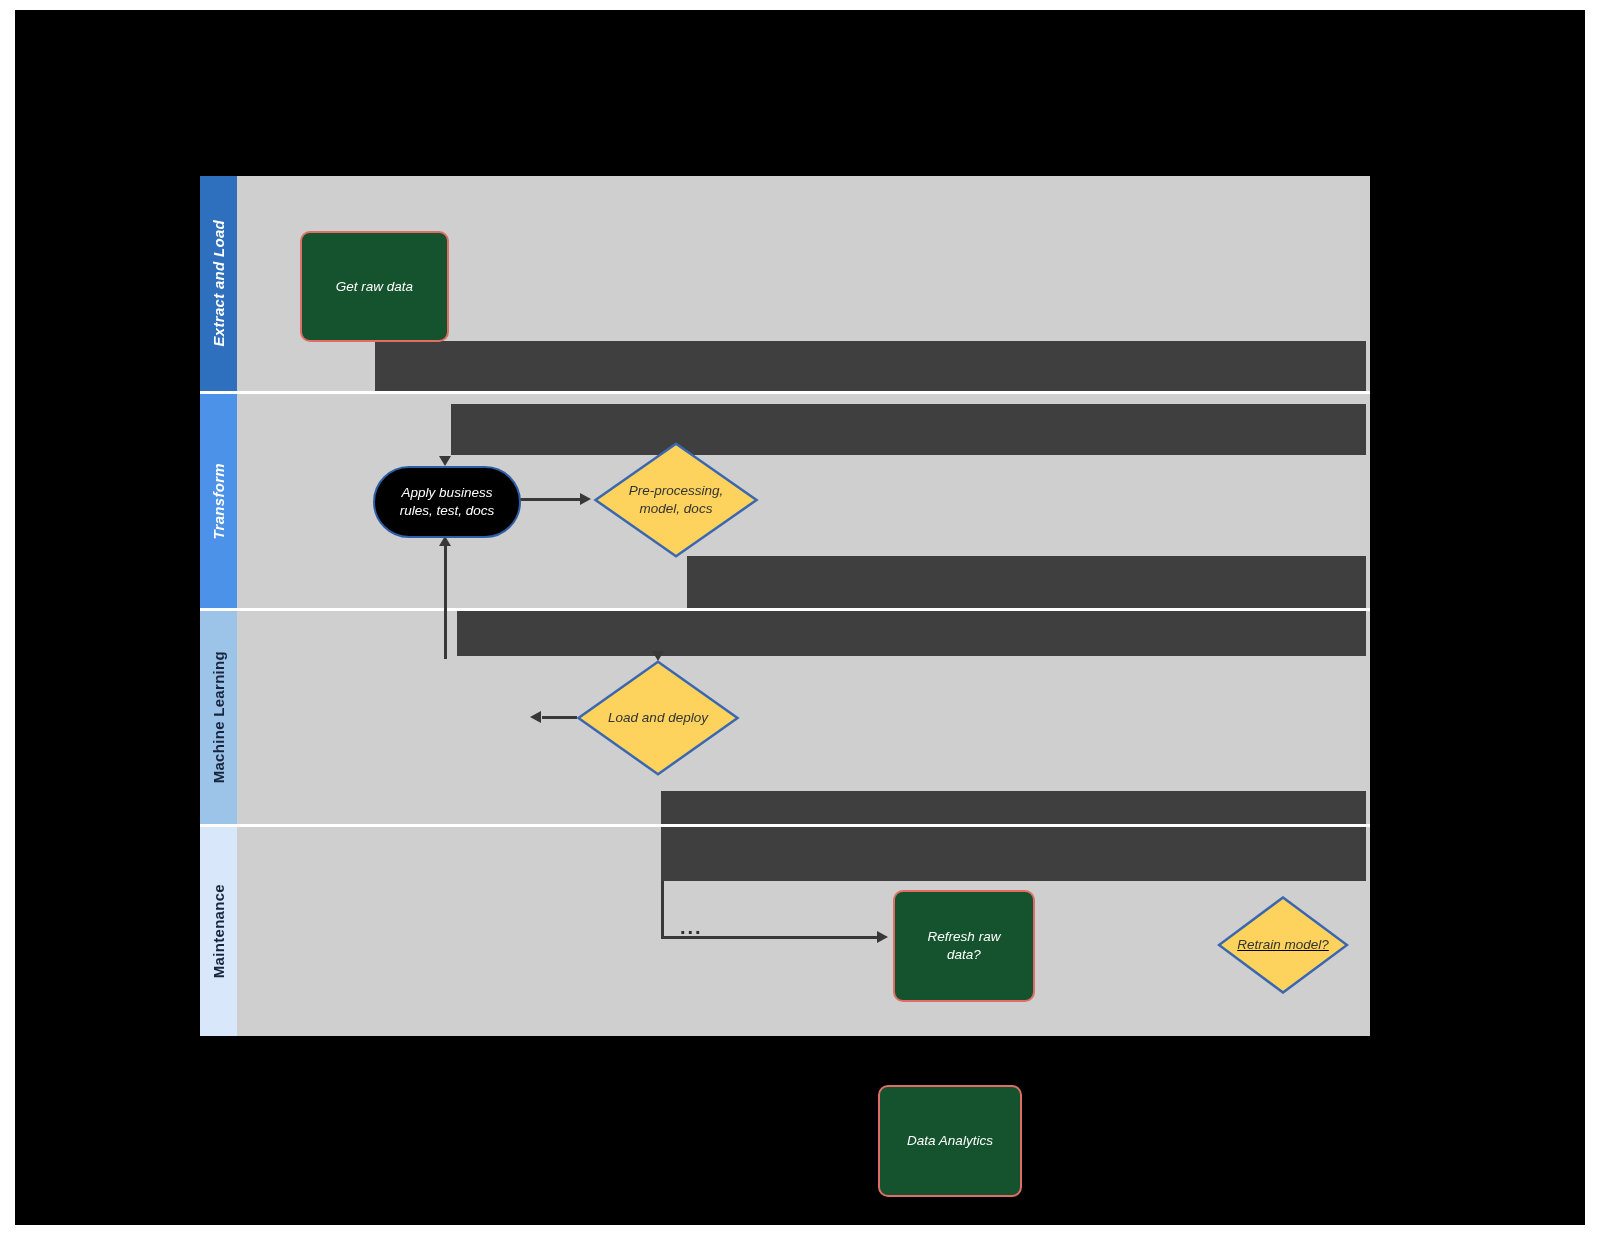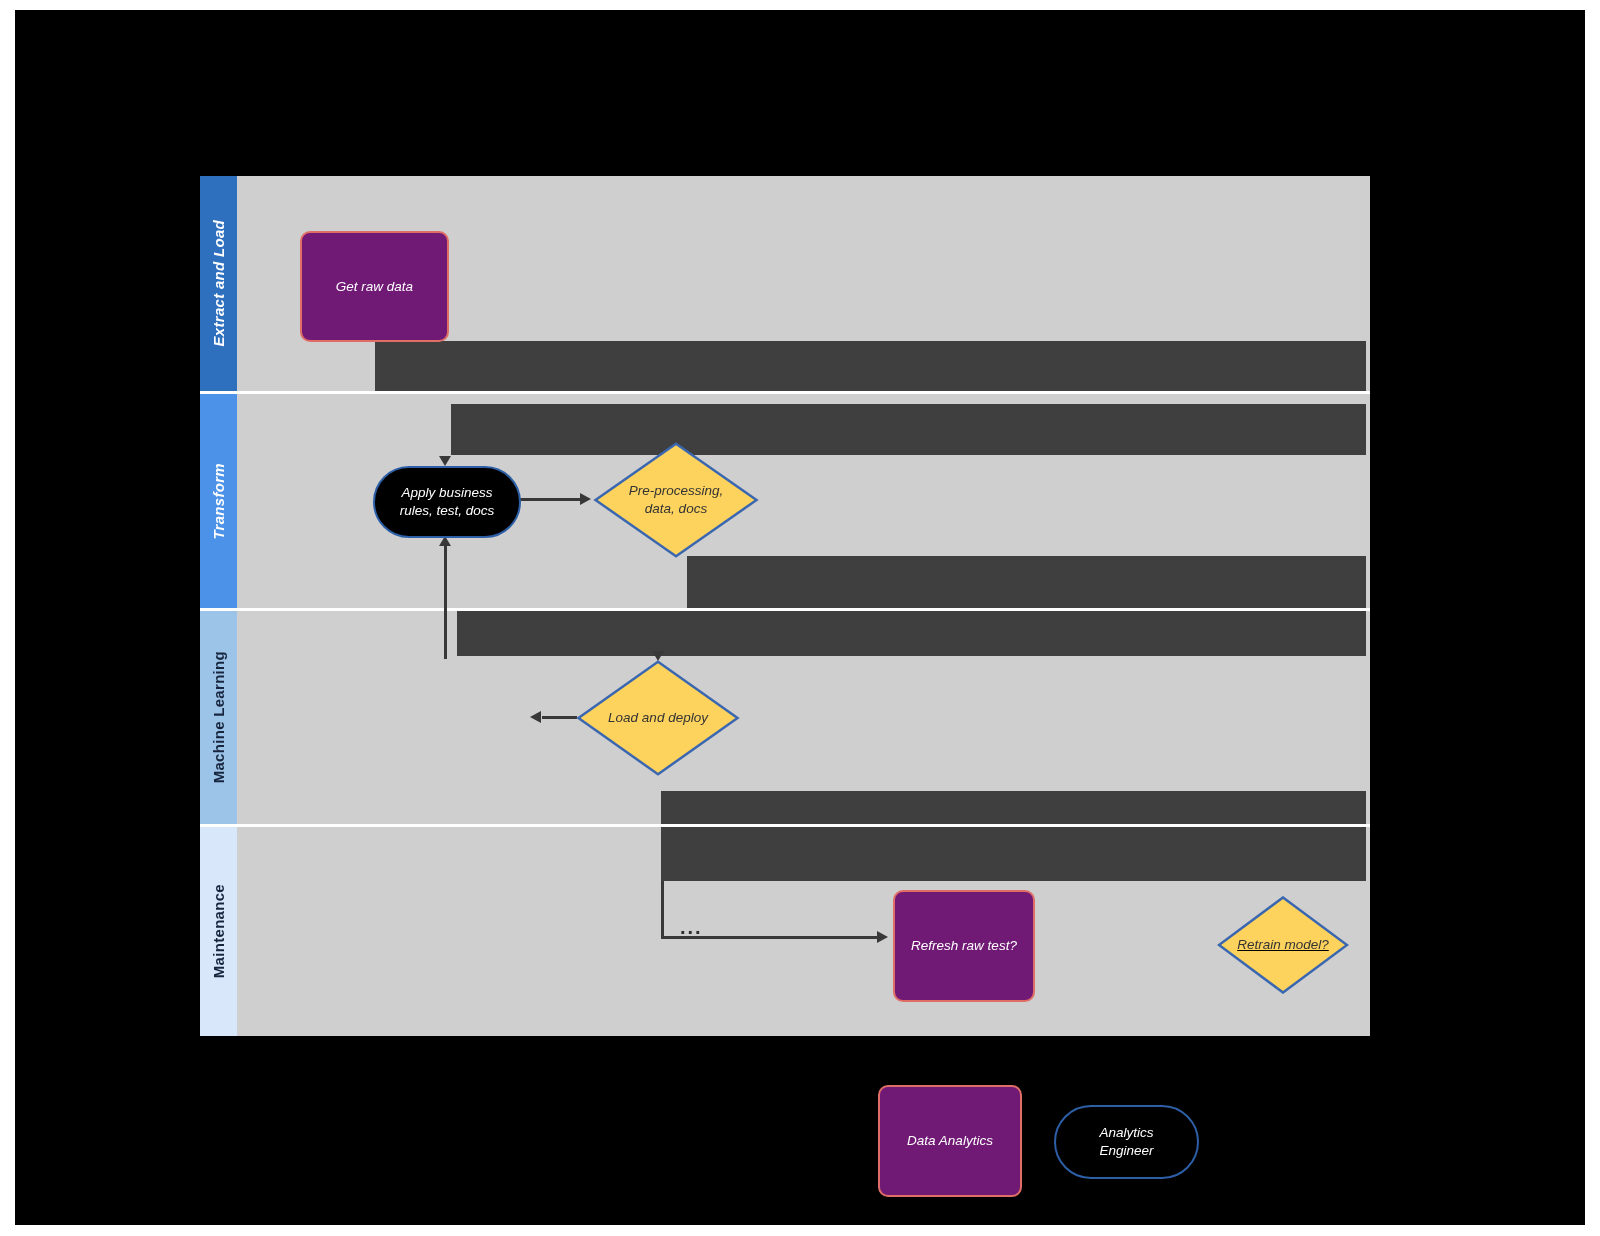--- a/index.html
+++ b/index.html
@@ -21,21 +21,21 @@
   .lane-3 .lane-label,.lane-4 .lane-label{color:#17263e;}
   .dark-band{position:absolute;background:#3f3f3f;}
   .conn{position:absolute;background:#383838;}
   .arrow{position:absolute;width:0;height:0;}
   .arrow-down{border-left:6px solid transparent;border-right:6px solid transparent;border-top:10px solid #383838;}
   .arrow-up{border-left:6px solid transparent;border-right:6px solid transparent;border-bottom:10px solid #383838;}
   .arrow-right{border-top:6px solid transparent;border-bottom:6px solid transparent;border-left:11px solid #383838;}
   .arrow-left{border-top:6px solid transparent;border-bottom:6px solid transparent;border-right:11px solid #383838;}
   .node{position:absolute;display:flex;align-items:center;justify-content:center;text-align:center;}
   .node-label{font-style:italic;font-size:13.5px;line-height:1.3;}
-  .node-process{background:#701a75;border:2px solid #e06e66;border-radius:10px;}
+  .node-process{background:#14532d;border:2px solid #e06e66;border-radius:10px;}
   .node-process .node-label{color:#ffffff;padding:0 16px;}
   .node-terminator{background:#000000;border:2px solid #2d5fa6;border-radius:999px;}
   .node-terminator .node-label{color:#ffffff;padding:0 18px;}
   .diamond svg{position:absolute;left:0;top:0;width:100%;height:100%;}
   .diamond polygon{fill:#fdd35e;stroke:#3a67b0;stroke-width:2.5;vector-effect:non-scaling-stroke;}
   .diamond .node-label{position:relative;color:#333333;padding:0 14px;}
   .diamond .narrow{max-width:104px;}
   .ellipsis{position:absolute;color:#2e2e2e;font-weight:700;font-size:20px;letter-spacing:2px;}
 </style>
 </head>
@@ -97,45 +97,42 @@
   </div>
 
   <div class="node node-terminator" style="left:373px;top:466px;width:144px;height:68px;">
     <span class="node-label">Apply business rules, test, docs</span>
   </div>
 
   <div class="node diamond" style="left:593px;top:442px;width:166px;height:116px;">
     <svg viewBox="0 0 100 100" preserveAspectRatio="none">
         <polygon points="50,1.5 98.5,50 50,98.5 1.5,50"></polygon>
       </svg>
-    <span class="node-label narrow">Pre-processing, data, docs</span>
+    <span class="node-label narrow">Pre-processing, model, docs</span>
   </div>
 
 
   <div class="node diamond" style="left:576px;top:660px;width:164px;height:116px;">
     <svg viewBox="0 0 100 100" preserveAspectRatio="none">
         <polygon points="50,1.5 98.5,50 50,98.5 1.5,50"></polygon>
       </svg>
     <span class="node-label">Load and deploy</span>
   </div>
 
   <div class="node node-process" style="left:893px;top:890px;width:138px;height:108px;">
-    <span class="node-label">Refresh raw test?</span>
+    <span class="node-label">Refresh raw data?</span>
   </div>
 
 
   <div class="node diamond" style="left:1217px;top:896px;width:132px;height:98px;text-decoration:underline;">
     <svg viewBox="0 0 100 100" preserveAspectRatio="none">
         <polygon points="50,1.5 98.5,50 50,98.5 1.5,50"></polygon>
       </svg>
     <span class="node-label">Retrain model?</span>
   </div>
 
   <div class="node node-process" style="left:878px;top:1085px;width:140px;height:108px;">
     <span class="node-label">Data Analytics</span>
   </div>
 
-  <div class="node node-terminator" style="left:1054px;top:1105px;width:141px;height:70px;">
-    <span class="node-label">Analytics Engineer</span>
-  </div>
 
 
 </div>
 
 </body></html>

